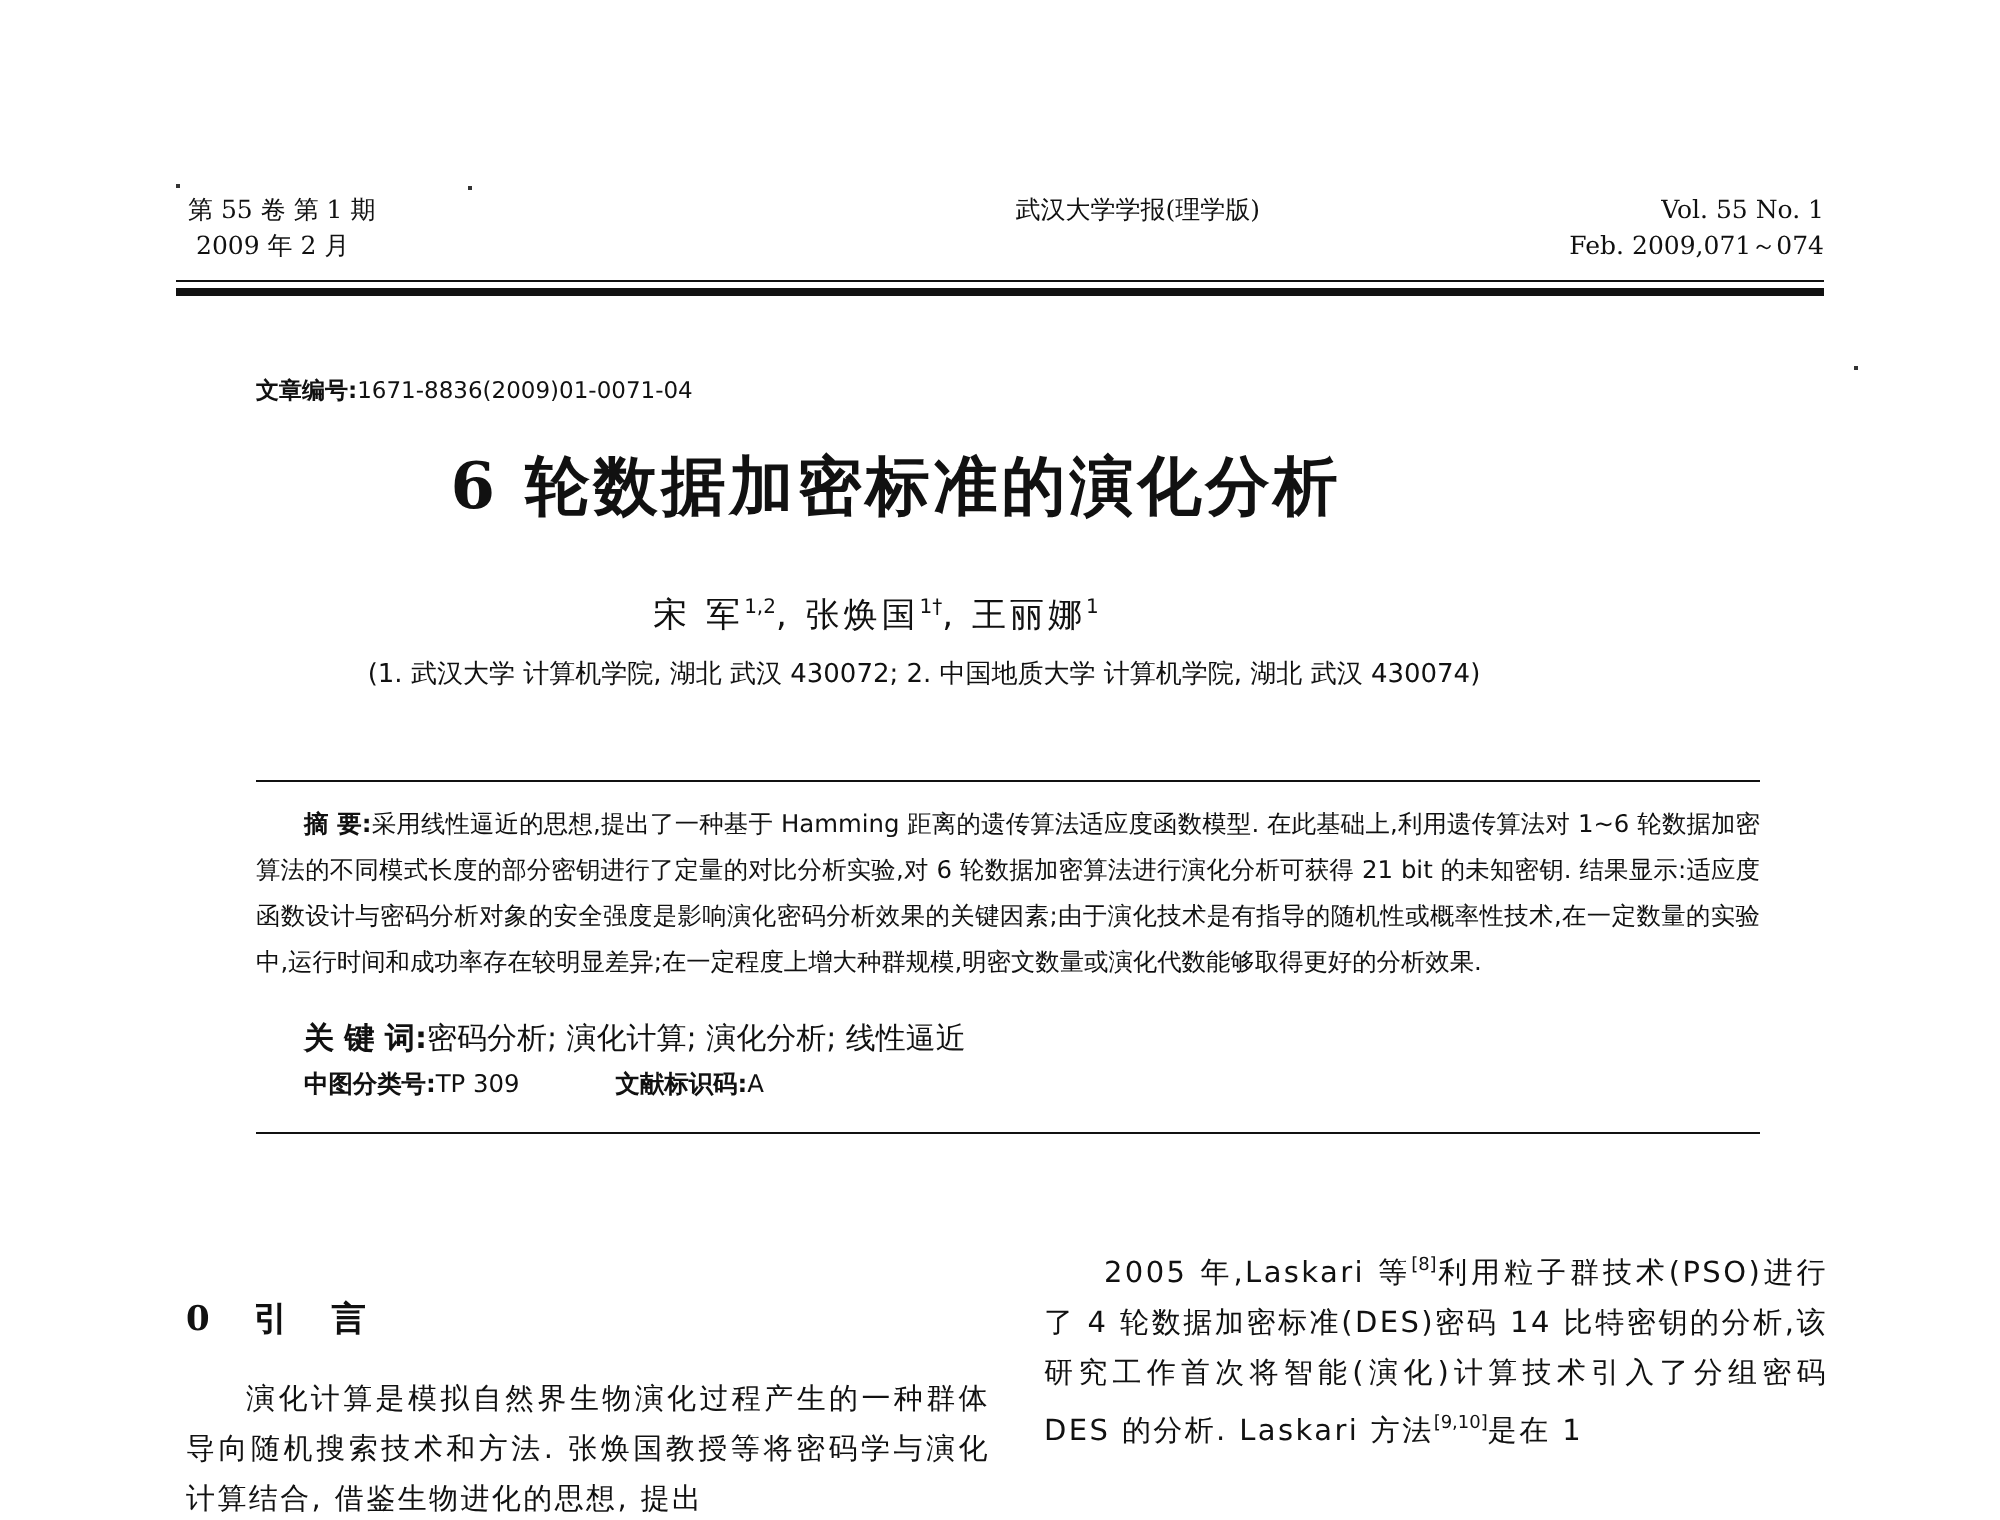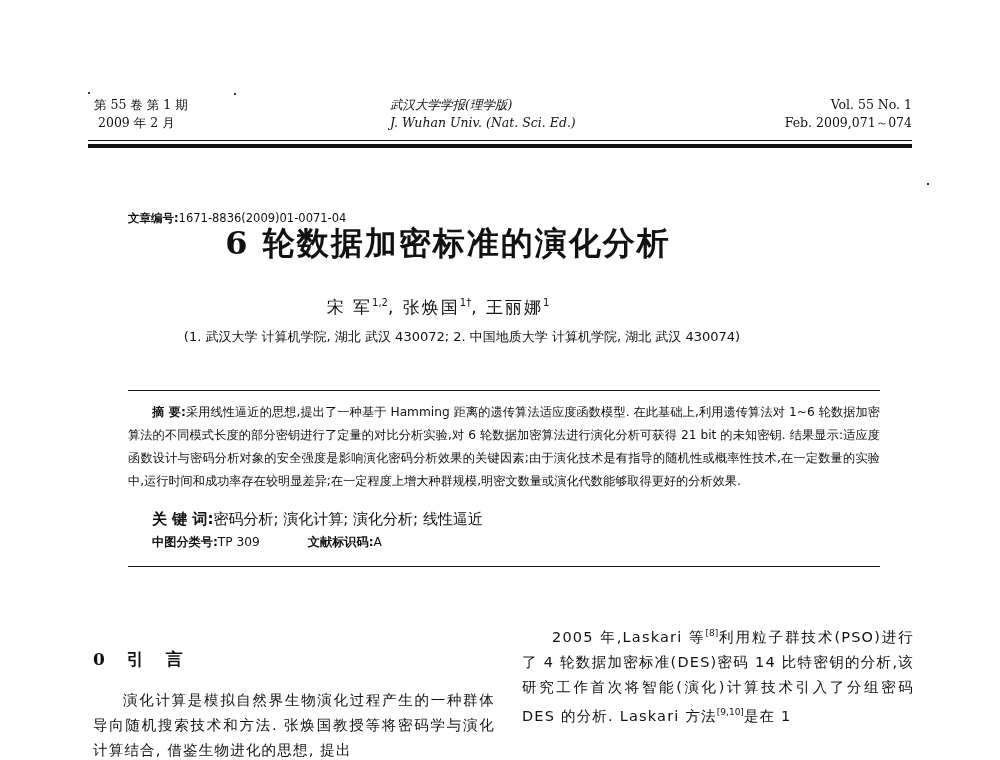--- a/index.html
+++ b/index.html
@@ -5,25 +5,25 @@
     html, body { margin: 0; padding: 0; background: #ffffff; }
     body {
       width: 1000px; height: 760px; position: relative; overflow: hidden;
       font-family: "DejaVu Serif", "Liberation Serif", serif;
       color: #111;
     }
     .abs { position: absolute; }
     .hdr { font-size: 12.5px; line-height: 18px; }
     .hdr-left { left: 94px; top: 96px; }
     .hdr-left .l2 { padding-left: 4px; }
-    .hdr-center { left: 390px; top: 96px; width: 240px; text-align: left; font-style: italic; }
+    .hdr-center { left: 390px; top: 96px; width: 240px; text-align: right; }
     .hdr-right { right: 88px; top: 96px; text-align: right; }
     .rule-thin { position: absolute; left: 88px; width: 824px; height: 1px; background: #111; top: 140px; }
     .rule-thick { position: absolute; left: 88px; width: 824px; height: 4px; background: #111; top: 144px; }
-    .article-no { left: 128px; top: 188px; font-size: 11.5px; font-family: "DejaVu Sans", sans-serif; margin-top: 23px; }
+    .article-no { left: 128px; top: 188px; font-size: 11.5px; font-family: "DejaVu Sans", sans-serif; }
     .article-no b { font-weight: 700; }
     .title { left: 0; width: 896px; top: 222px; text-align: center; font-size: 32px; font-weight: 700; letter-spacing: 2px; }
     .authors { left: 16px; width: 844px; top: 296px; text-align: center; font-size: 17px; letter-spacing: 2px; font-family: "DejaVu Sans", sans-serif; }
     .authors sup { font-size: 10px; letter-spacing: 0; }
     .affil { left: 0; width: 924px; top: 328px; text-align: center; font-size: 13px; font-family: "DejaVu Sans", sans-serif; }
     .abs-rule-top { position: absolute; left: 128px; width: 752px; height: 1px; background: #111; top: 390px; }
     .abs-rule-bot { position: absolute; left: 128px; width: 752px; height: 1px; background: #111; top: 566px; }
     .abstract { left: 128px; width: 752px; top: 401px; font-size: 12.2px; line-height: 23px; font-family: "DejaVu Sans", sans-serif; text-align: justify; }
     .abstract .lbl { font-weight: 700; }
     .abstract p { margin: 0; text-indent: 24px; }
@@ -49,21 +49,20 @@
 <div class="dot" style="left:88px;top:92px;"></div>
 <div class="dot" style="left:234px;top:93px;"></div>
 <div class="dot" style="left:927px;top:183px;"></div>
 
 <div class="abs hdr hdr-left">
   <div>第 55 卷 第 1 期</div>
   <div class="l2">2009 年 2 月</div>
 </div>
 <div class="abs hdr hdr-center">
   <div>武汉大学学报(理学版)</div>
-  <div>J. Wuhan Univ. (Nat. Sci. Ed.)</div>
 </div>
 <div class="abs hdr hdr-right">
   <div>Vol. 55  No. 1</div>
   <div>Feb.  2009,071～074</div>
 </div>
 <div class="rule-thin"></div>
 <div class="rule-thick"></div>
 
 <div class="abs article-no">
   <b>文章编号:</b><span>1671-8836(2009)01-0071-04</span>

